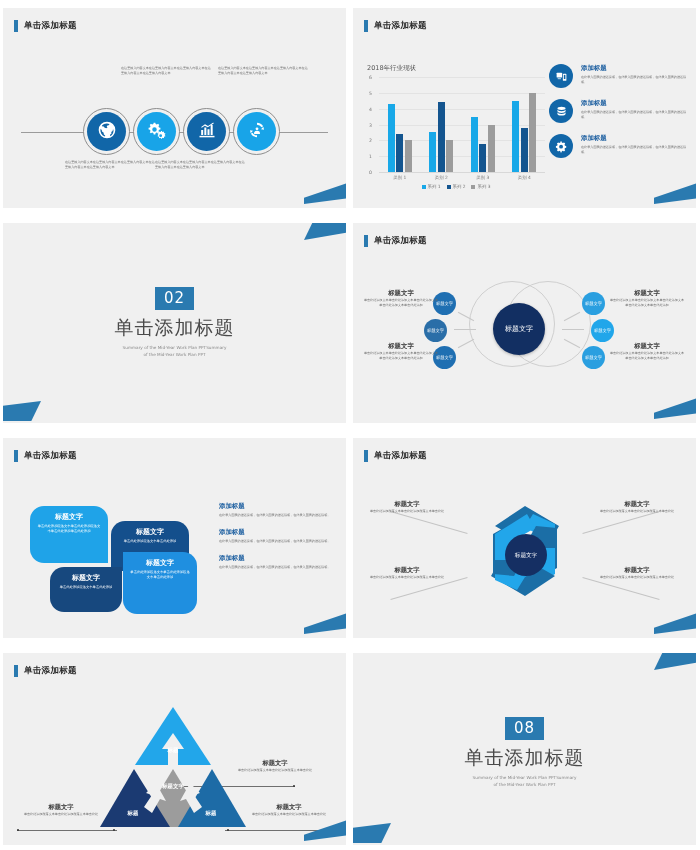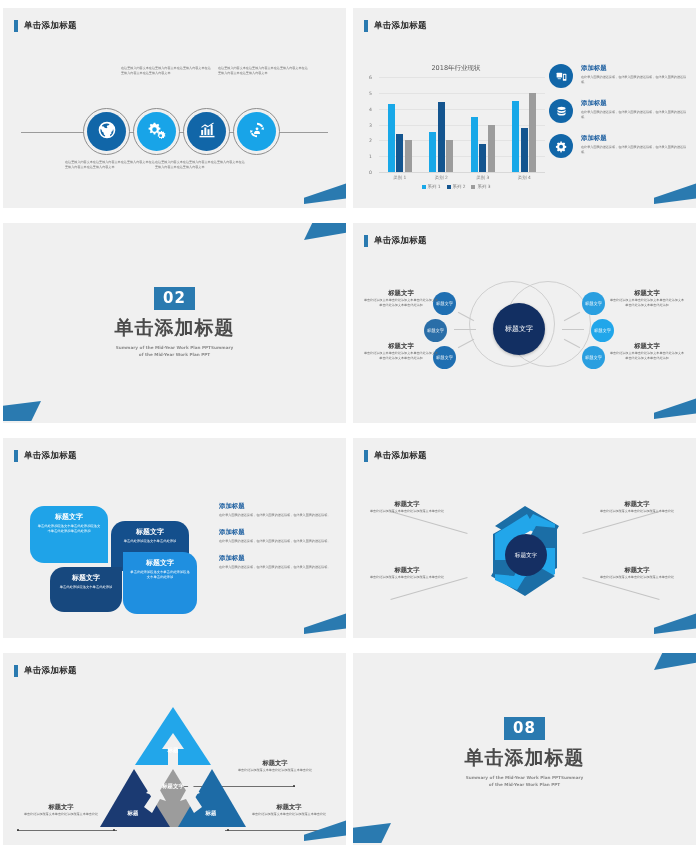--- a/index.html
+++ b/index.html
@@ -69,21 +69,21 @@
   .c-light { background: #18a4e8; }
   .c-fill svg { width: 20px; height: 20px; fill: #fff; }
   .s1-txt { position: absolute; width: 90px; }
   .s1-t1 { left: 118px; top: 58px; }
   .s1-t2 { left: 215px; top: 58px; }
   .s1-b1 { left: 62px; top: 152px; }
   .s1-b2 { left: 152px; top: 152px; }
 
   
   .chart-wrap { position: absolute; left: 14px; top: 56px; width: 178px; height: 128px; }
-  .chart-title { text-align: center; font-size: 6.5px; color: #555; margin-bottom: 4px; }
+  .chart-title { font-size: 6.5px; color: #555; margin-bottom: 4px; }
   .plot { position: relative; height: 96px; margin-left: 12px; border-bottom: 1px solid #d8d8d8; }
   .gridline { position: absolute; left: 0; right: 0; height: 1px; background: #e3e3e3; }
   .ytick { position: absolute; left: -10px; font-size: 4.6px; color: #777; transform: translateY(-50%); }
   .groups { position: absolute; left: 0; right: 0; bottom: 0; top: 0; display: flex; justify-content: space-around; align-items: flex-end; }
   .grp { display: flex; align-items: flex-end; gap: 1.5px; height: 100%; }
   .bar { width: 7px; }
   .bar.s1 { background: #18a8e8; }
   .bar.s2 { background: #14558f; }
   .bar.s3 { background: #9c9c9c; }
   .xlabels { display: flex; justify-content: space-around; margin-left: 12px; margin-top: 2px; }
@@ -94,21 +94,21 @@
   .s2-items { position: absolute; left: 196px; top: 56px; width: 138px; }
   .s2-item { display: flex; gap: 8px; margin-bottom: 11px; }
   .s2-ic {
     width: 24px; height: 24px; border-radius: 50%; background: #1166a8;
     flex: 0 0 24px; display: flex; align-items: center; justify-content: center;
   }
   .s2-ic svg { width: 13px; height: 13px; fill: #fff; }
   .s2-h { font-size: 6.4px; font-weight: bold; color: #1d5fa0; margin-bottom: 2px; }
 
   
-  .sec { position: absolute; left: 0; right: 0; top: 64px; text-align: center; font-weight: bold; }
+  .sec { position: absolute; left: 0; right: 0; top: 64px; text-align: center; }
   .sec-num {
     display: inline-block; background: #2a7ab0; color: #fff;
     font-size: 15px; padding: 2px 9px 3px; letter-spacing: 1px;
   }
   .sec-title { font-size: 19px; color: #4a4a4a; margin-top: 5px; letter-spacing: 1px; }
   .sec-sub { font-size: 4.2px; color: #8b8b8b; line-height: 1.7; margin-top: 3px; }
 
   
   .s4 .ven {
     position: absolute; width: 86px; height: 86px; border-radius: 50%;

